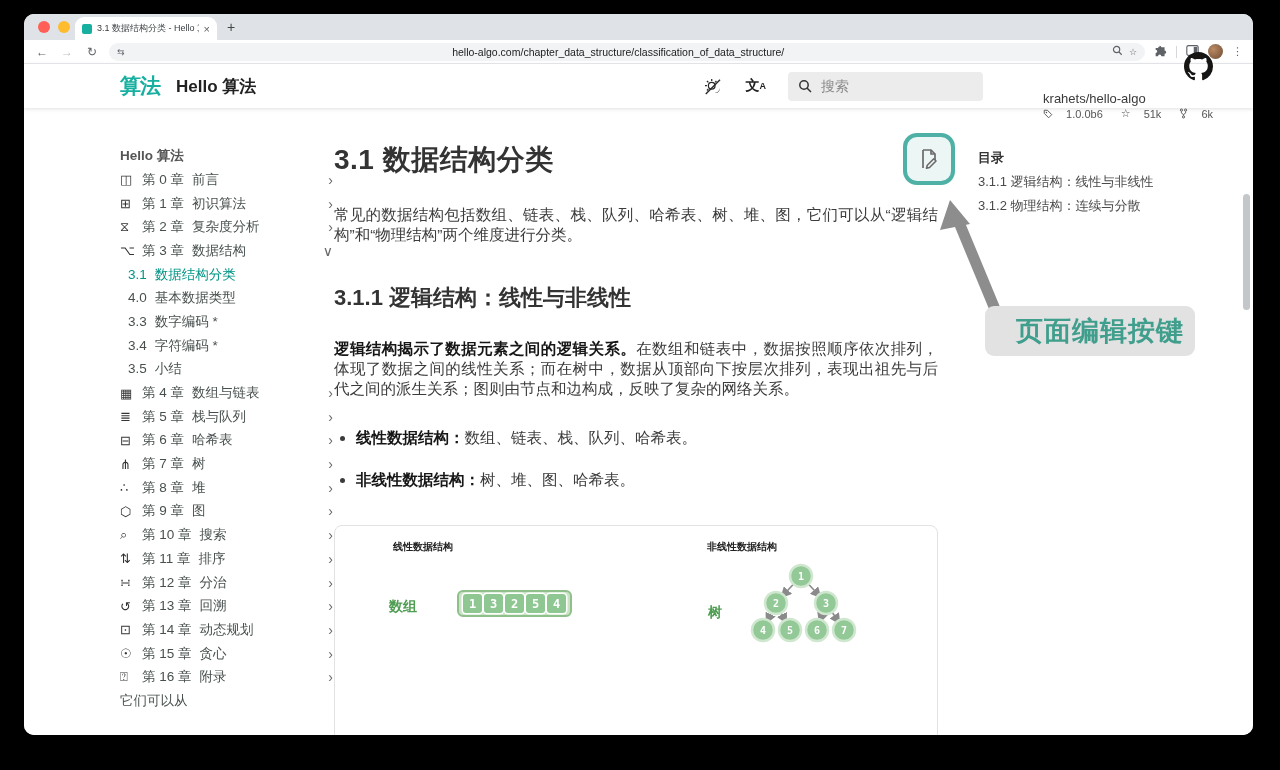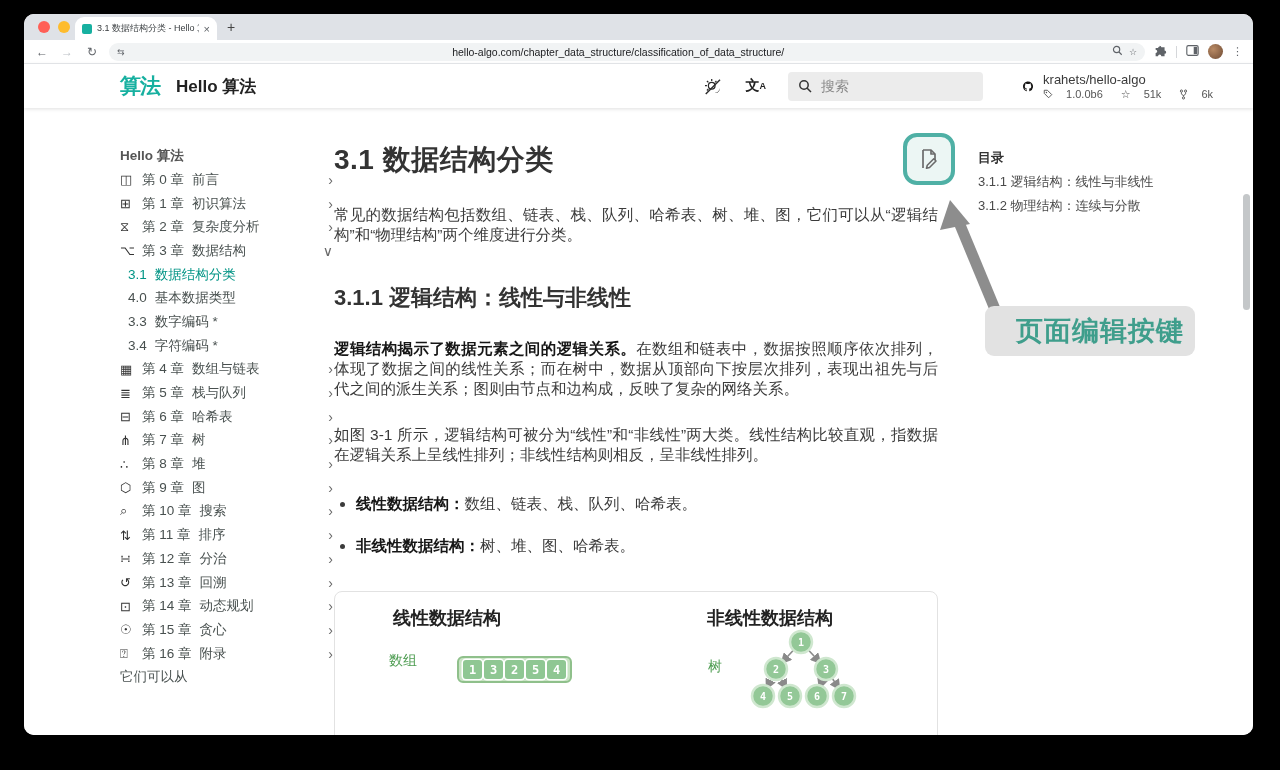--- a/index.html
+++ b/index.html
@@ -40,21 +40,21 @@
   .site-title { font-size:17px; font-weight:700; color:#222; margin-left:16px; }
   .hdr-spacer { flex:1; }
   .hdr-ico { margin:0 12px; color:#2b2b2b; display:flex; align-items:center; }
   .translate { font-weight:700; font-size:14px; color:#222; }
   .translate small { font-size:9px; font-weight:700; }
   .searchbox { width:195px; height:29px; background:#ececec; border-radius:4px; display:flex; align-items:center;
     padding:0 10px; gap:9px; margin:0 14px 0 10px; }
   .searchbox input { border:none; outline:none; background:transparent; font-size:14px; color:#333; width:130px;
     font-family:"Liberation Sans", sans-serif; }
   .searchbox input::placeholder { color:#8a8a8a; }
-  .repo { display:flex; align-items:flex-end; gap:10px; margin-left:26px; width:190px; }
+  .repo { display:flex; align-items:flex-end; gap:10px; margin-left:26px; width:190px;flex-direction:column; }
   .repo-text { display:flex; flex-direction:column; gap:1px; }
   .repo-name { font-size:13px; color:#3a3a3a; }
   .repo-meta { font-size:11px; color:#555; display:flex; align-items:center; gap:13px; }
   .repo-meta svg { flex:none; }
 
   
   .contentarea { position:absolute; left:0; top:94px; right:0; bottom:0; background:#fff; overflow:hidden; }
 
   .sidenav { position:absolute; left:96px; top:36px; width:215px; }
   .nav-title { font-size:13.5px; font-weight:700; color:#555; height:24px; line-height:24px; margin-bottom:0; }
@@ -73,23 +73,23 @@
   .p { margin-top:26px; font-size:15.5px; color:#3b3b3b; line-height:20px; text-align:justify; }
   .p b { color:#161616; }
   .h2 { margin-top:38px; font-size:22px; font-weight:700; color:#333; }
   ul.bullets { margin-top:24px; padding-left:22px; }
   ul.bullets li { font-size:15.5px; color:#3b3b3b; line-height:30px; margin-bottom:12px; }
   ul.bullets li b { color:#161616; }
 
   
   .figcard { position:relative; margin-top:30px; width:604px; height:330px; border:1px solid #e2e2e2;
     border-radius:8px; background:#fff; overflow:hidden; }
-  .fig-title { position:absolute; font-size:18px; font-weight:700; color:#222;text-align:center; }
+  .fig-title { position:absolute; font-size:10px; font-weight:700; color:#222;text-align:center; }
   .fig-label { position:absolute; width:100px; text-align:center; }
-  .fig-label .zh { font-size:14px; font-weight:400; color:#4e9d52; }
+  .fig-label .zh { font-size:14px; font-weight:700; color:#4e9d52;margin-top:12px; }
   .arraybox { position:absolute; display:flex; gap:2px; background:#c9e4c4; border:2px solid #8fc08b;
     border-radius:6px; padding:2px 4px; }
   .cell { width:19px; height:19px; background:#8fc793; border-radius:3px; box-shadow:0 0 0 1.5px #fff;
     color:#fff; font-weight:700; font-size:12px; font-family:"DejaVu Sans Mono", monospace;
     display:flex; align-items:center; justify-content:center; }
   .figsvg { position:absolute; }
   .figsvg text { font-family:"DejaVu Sans Mono", monospace; font-weight:bold; fill:#fff; }
 
   
   .toc { position:absolute; left:954px; top:38px; width:230px; }
@@ -239,20 +239,23 @@
         </div>
         <div class="nav-item child">
           <span class="nav-label"><span class="no">4.0</span>基本数据类型</span>
         </div>
         <div class="nav-item child">
           <span class="nav-label"><span class="no">3.3</span>数字编码 *</span>
         </div>
         <div class="nav-item child">
           <span class="nav-label"><span class="no">3.4</span>字符编码 *</span>
         </div>
+        <div class="nav-item child">
+          <span class="nav-label"><span class="no">3.5</span>小结</span>
+        </div>
         <div class="nav-item">
           <span class="nav-icon">▦</span>
           <span class="nav-label"><span class="no">第 4 章</span>数组与链表</span>
           <span class="nav-arrow">›</span>
         </div>
         <div class="nav-item">
           <span class="nav-icon">≣</span>
           <span class="nav-label"><span class="no">第 5 章</span>栈与队列</span>
           <span class="nav-arrow">›</span>
         </div>
@@ -312,21 +315,20 @@
           <span class="nav-arrow">›</span>
         </div>
         <div class="nav-plain">它们可以从</div>
       </nav>
 
     <main class="main">
       <h1 class="h1">3.1  数据结构分类</h1>
       <p class="p">常见的数据结构包括数组、链表、栈、队列、哈希表、树、堆、图，它们可以从“逻辑结构”和“物理结构”两个维度进行分类。</p>
       <h2 class="h2">3.1.1  逻辑结构：线性与非线性</h2>
       <p class="p"><b>逻辑结构揭示了数据元素之间的逻辑关系。</b><span>在数组和链表中，数据按照顺序依次排列，体现了数据之间的线性关系；而在树中，数据从顶部向下按层次排列，表现出祖先与后代之间的派生关系；图则由节点和边构成，反映了复杂的网络关系。</span></p>
-      <p class="p">如图 3-1 所示，逻辑结构可被分为“线性”和“非线性”两大类。线性结构比较直观，指数据在逻辑关系上呈线性排列；非线性结构则相反，呈非线性排列。</p>
       <ul class="bullets">
         <li><b>线性数据结构：</b><span>数组、链表、栈、队列、哈希表。</span></li>
         <li><b>非线性数据结构：</b><span>树、堆、图、哈希表。</span></li>
       </ul>
 
       <div class="figcard">
         <div class="fig-title" style="left:58px; top:14px">线性数据结构</div>
         <div class="fig-title" style="left:372px; top:14px">非线性数据结构</div>
 
         <div class="fig-label" style="left:18px; top:60px">

